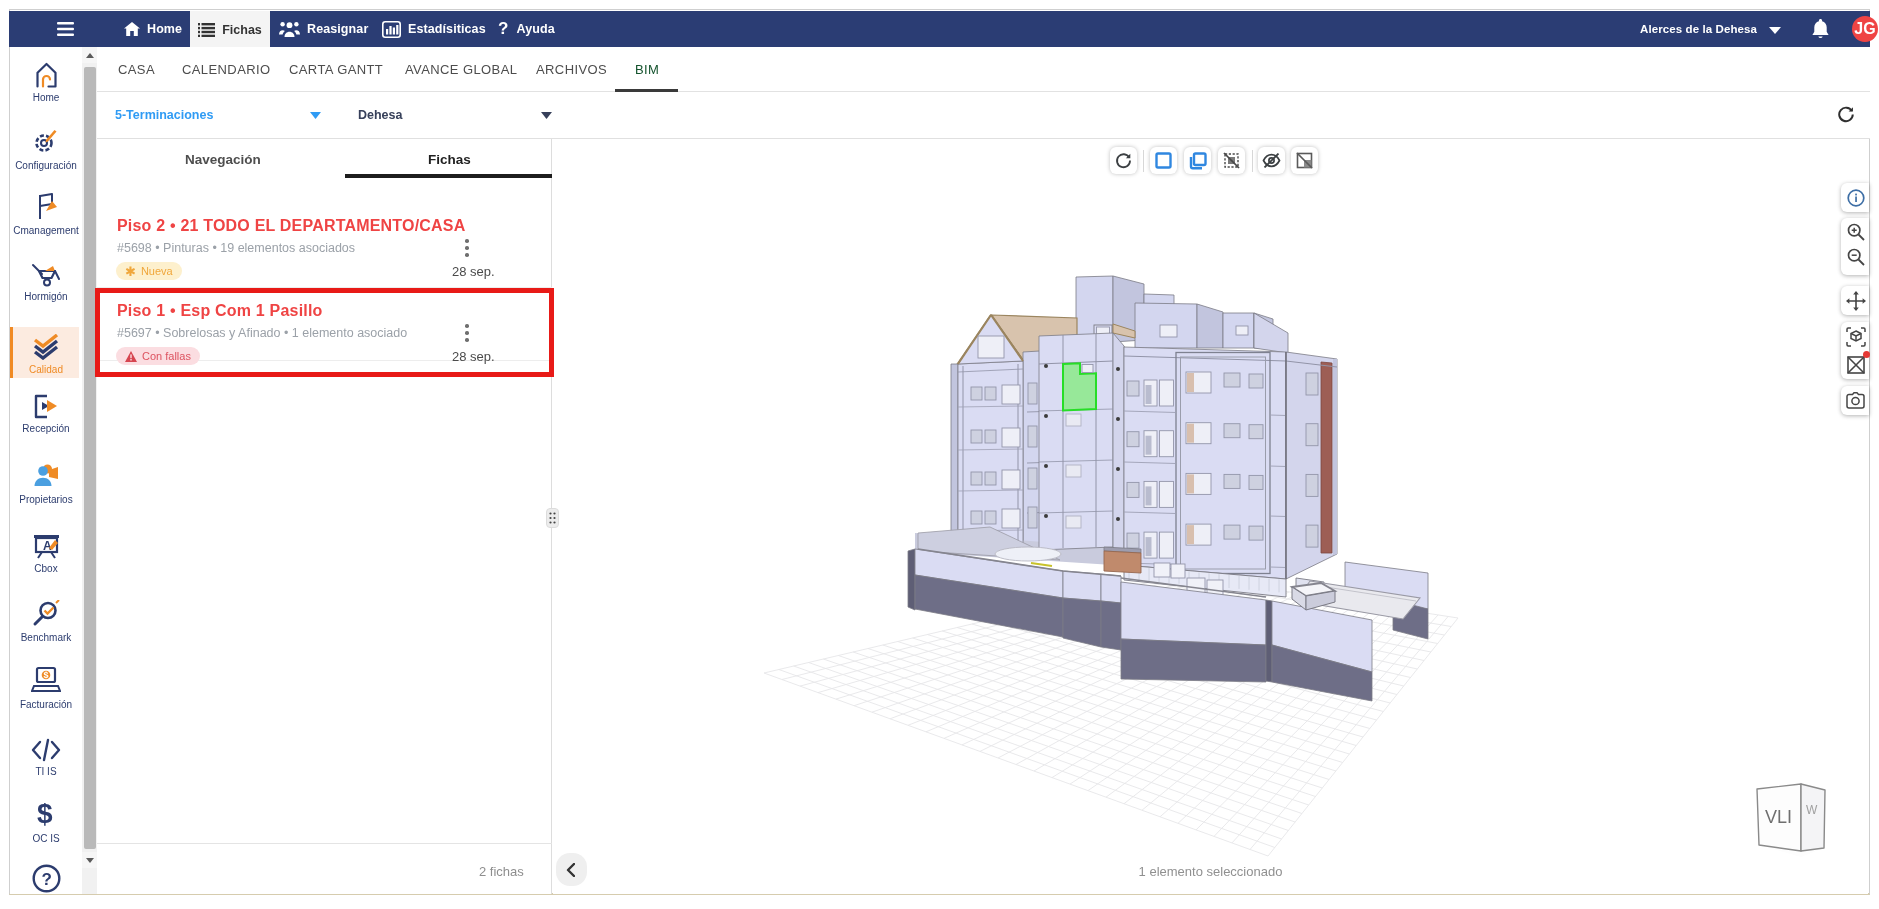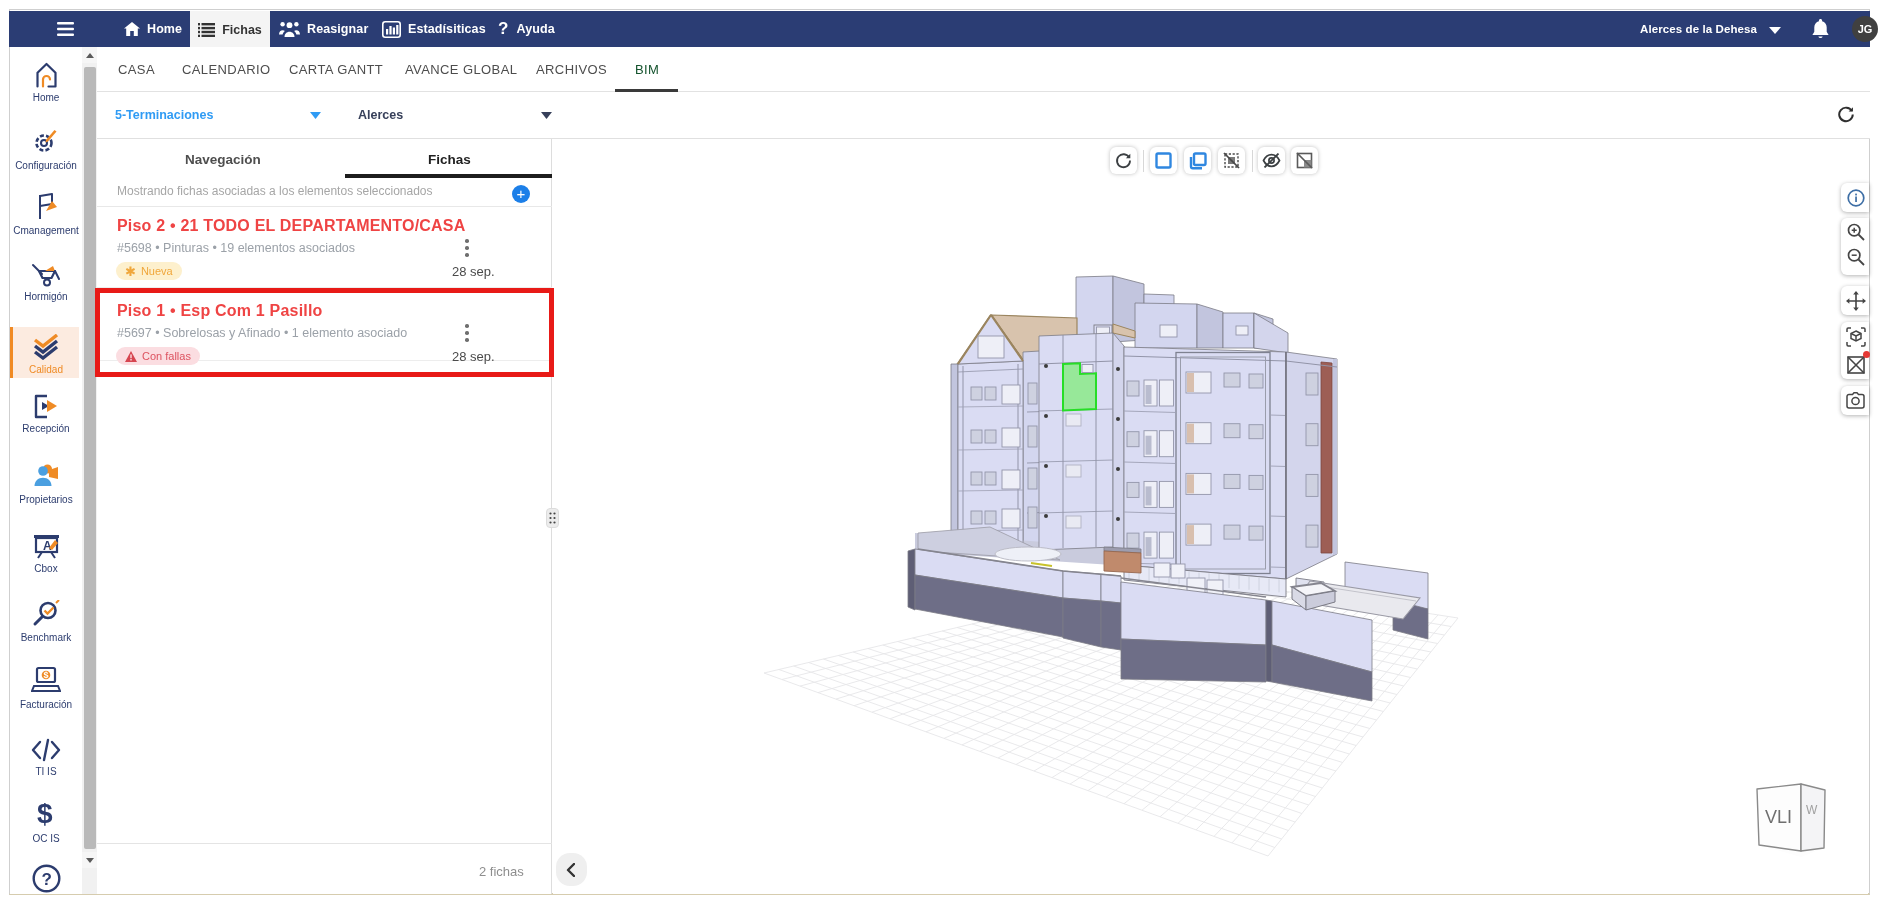--- a/index.html
+++ b/index.html
@@ -95,21 +95,21 @@
   </div>
   <div class="navitem" style="left:489px"><span style="font-size:17px;font-weight:800;margin-right:8px">?</span>Ayuda</div>
   <div class="navitem" style="left:1631px;font-size:11.5px">Alerces de la Dehesa</div>
   <svg class="abs" style="left:1760px;top:16px" width="12" height="7" viewBox="0 0 12 7">
       <path d="M0 0h12L6 7Z" fill="#fff"></path>
     </svg>
   <svg class="abs" style="left:1802px;top:8px" width="19" height="21" viewBox="0 0 19 21">
       <path d="M9.5 0c.9 0 1.6.7 1.6 1.6v.6c2.8.7 4.6 3 4.6 6v4.6l1.9 3.2H1.4l1.9-3.2V8.2c0-3 1.8-5.3 4.6-6v-.6C7.9.7 8.6 0 9.5 0z" fill="#fff"></path>
       <path d="M7.3 17.4a2.3 2.3 0 0 0 4.4 0z" fill="#fff"></path>
     </svg>
-  <div class="abs" style="left:1843px;top:5px;width:26px;height:26px;border-radius:50%;background:#404040;color:#fff;font-size:11px;font-weight:700;text-align:center;line-height:26px">JG</div>
+  <div class="abs" style="left:1843px;top:5px;width:26px;height:26px;border-radius:50%;background:#ef4444;color:#fff;font-size:16px;font-weight:700;text-align:center;line-height:26px">JG</div>
 </div>
 <div id="sidebar">
   <div class="sbitem" style="top:15px">
     <svg width="27" height="26" viewBox="0 0 27 26">
         <path d="M4.5 24.5V10.8L13.5 2l9 8.8v13.7h-7" fill="none" stroke="#2c3c6e" stroke-width="2.2" stroke-linecap="round" stroke-linejoin="round"></path>
         <path d="M10 24.5v-7a3.5 3.5 0 0 1 7 0" fill="none" stroke="#ef8b25" stroke-width="2.2" stroke-linecap="round"></path>
       </svg>
     Home
   </div>
   <div class="sbitem" style="top:82px">
@@ -227,37 +227,33 @@
   <div class="mt" style="left:308px">AVANCE GLOBAL</div>
   <div class="mt" style="left:439px">ARCHIVOS</div>
   <div class="mt" style="left:538px;color:#14532d">BIM</div>
   <div id="bim-under"></div>
 </div>
 <div id="filterrow">
   <div class="abs" style="left:18px;top:16px;font-size:12.5px;font-weight:700;color:#2f9bf4">5-Terminaciones</div>
   <svg class="abs" style="left:213px;top:20px" width="11" height="7" viewBox="0 0 11 7">
       <path d="M0 0h11L5.5 7Z" fill="#2f9bf4"></path>
     </svg>
-  <div class="abs" style="left:261px;top:16px;font-size:12.5px;font-weight:700;color:#37405a">Alerces</div>
+  <div class="abs" style="left:261px;top:16px;font-size:12.5px;font-weight:700;color:#37405a">Dehesa</div>
   <svg class="abs" style="left:444px;top:20px" width="11" height="7" viewBox="0 0 11 7">
       <path d="M0 0h11L5.5 7Z" fill="#37405a"></path>
     </svg>
   <svg class="abs" style="left:1741px;top:14px" width="16" height="18" viewBox="0 0 17 19">
       <path d="M14.7 5.2A7.2 7.2 0 1 0 15.7 9" fill="none" stroke="#2f2f2f" stroke-width="2.1"></path>
       <path d="M15.9 1.2v4.6h-4.6z" fill="#2f2f2f"></path>
     </svg>
 </div>
 <div id="panel">
   <div class="ptab" style="left:88px;color:#4e4e4e;font-weight:700">Navegación</div>
   <div class="ptab" style="left:331px;color:#1f1f1f;font-weight:700">Fichas</div>
   <div id="fich-under"></div>
-  <div id="mostrow">
-    <div class="abs" style="left:20px;top:7px;font-size:12px;color:#a6a6a6">Mostrando fichas asociadas a los elementos seleccionados</div>
-    <div class="abs" style="left:415px;top:8px;width:18px;height:18px;border-radius:50%;background:#1c7fe8;color:#fff;font-size:15px;text-align:center;line-height:17px">+</div>
-  </div>
   <div class="card" style="top:68px;height:81px">
     <div class="ctitle" style="top:10px">Piso 2 • 21 TODO EL DEPARTAMENTO/CASA</div>
     <div class="csub" style="top:34px">#5698 • Pinturas • 19 elementos asociados</div>
     <div class="badge" style="top:55px;background:#fdf0cd;color:#f0a73c"><span style="font-size:13px;margin-right:5px">✱</span>Nueva</div>
     <div class="cdate" style="left:355px;top:57px">28 sep.</div>
     <div class="dots" style="top:32px">
         <i></i>
         <i></i>
         <i></i>
       </div>
@@ -633,13 +629,14 @@
       </svg>
   </div>
 
   <svg class="abs" style="left:1196px;top:640px" width="80" height="78" viewBox="0 0 80 78">
       <path d="M8 10 52 5l24 6-1 58-23 9-42-12z" fill="#fdfdfd" stroke="none"></path>
       <path d="M8 10 52 5v67L10 66Z" fill="#fdfdfd" stroke="#8a8a8a" stroke-width="1.4" stroke-linejoin="round"></path>
       <path d="M52 5l24 6-1 58-23 3Z" fill="#f4f4f6" stroke="#8a8a8a" stroke-width="1.4" stroke-linejoin="round"></path>
       <text x="16" y="44" font-size="18" fill="#6f6f6f" font-family="Liberation Sans">VLI</text>
       <text x="57" y="35" font-size="12" fill="#a0a0a0" font-family="Liberation Sans">W</text>
     </svg>
+  <div class="abs" style="left:0;top:725px;width:1315px;text-align:center;font-size:13px;color:#909090">1 elemento seleccionado</div>
 </div>
 
 </body></html>

